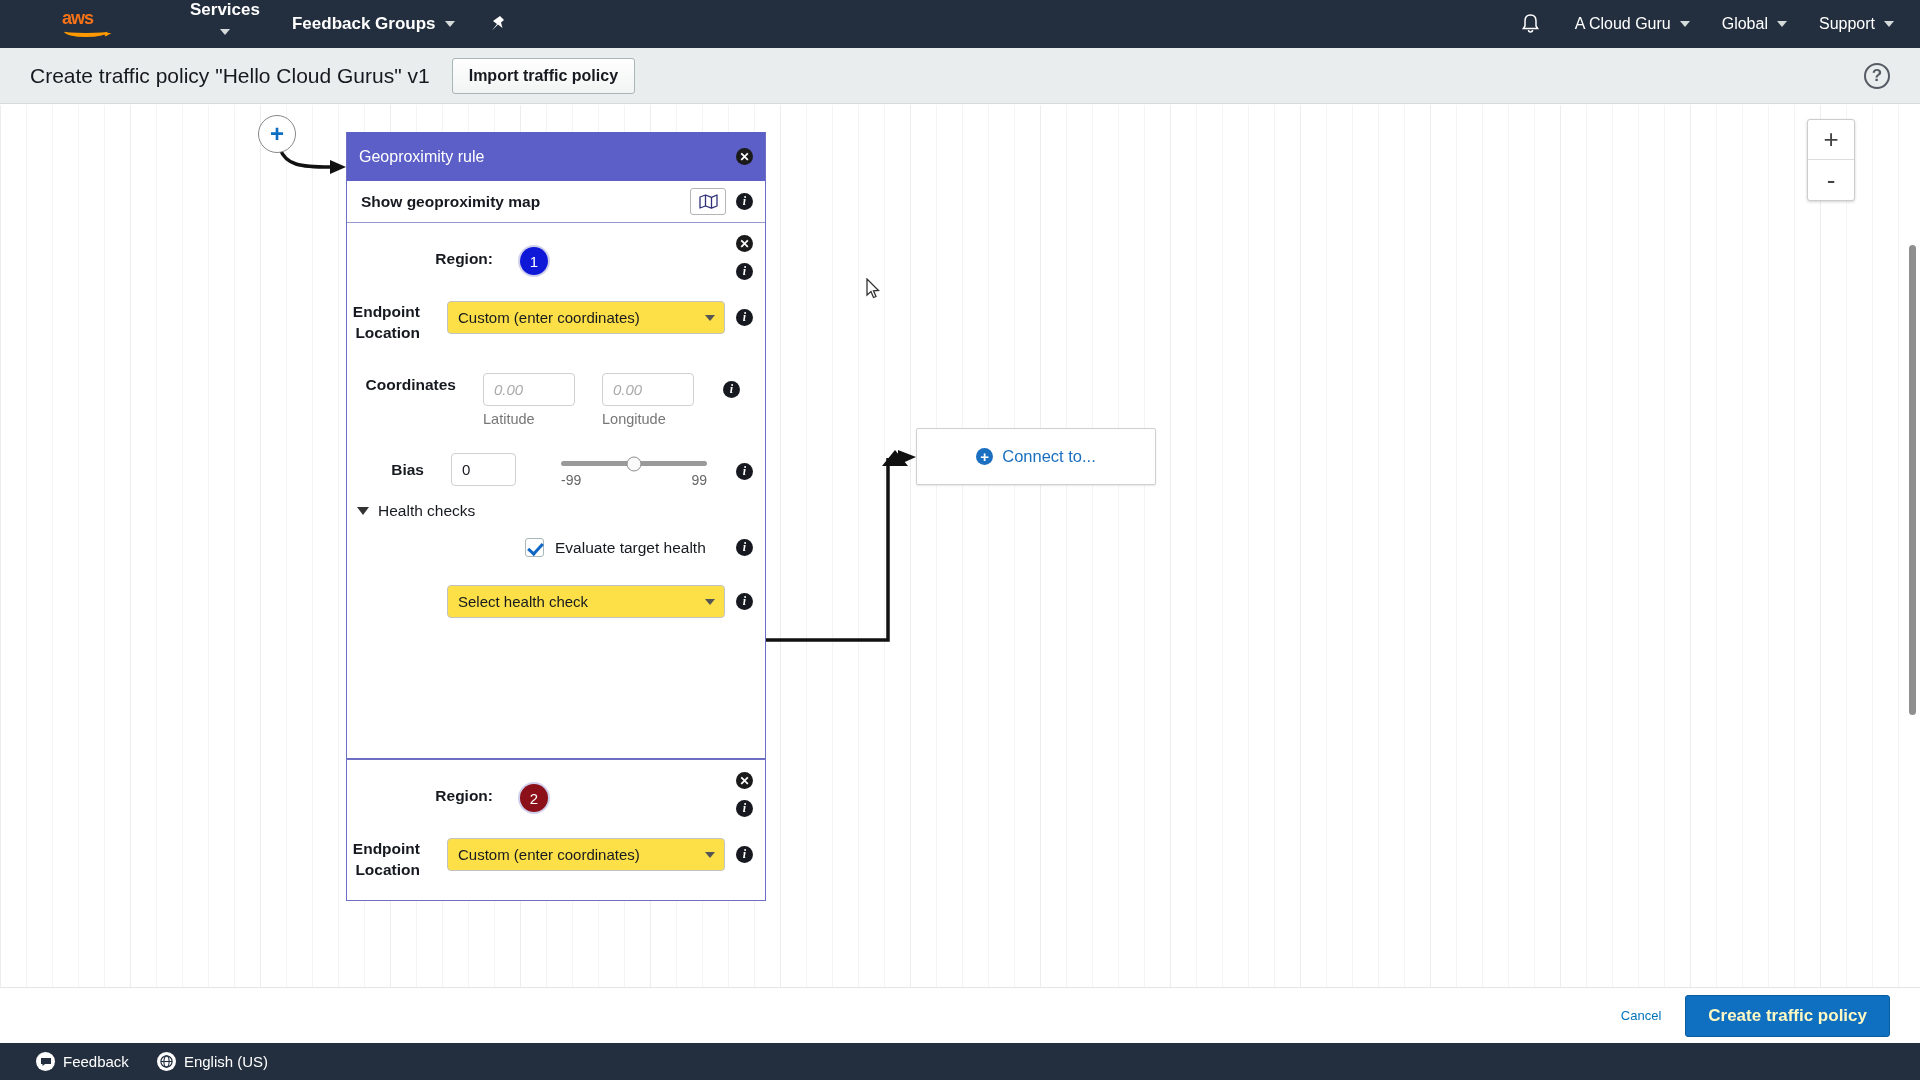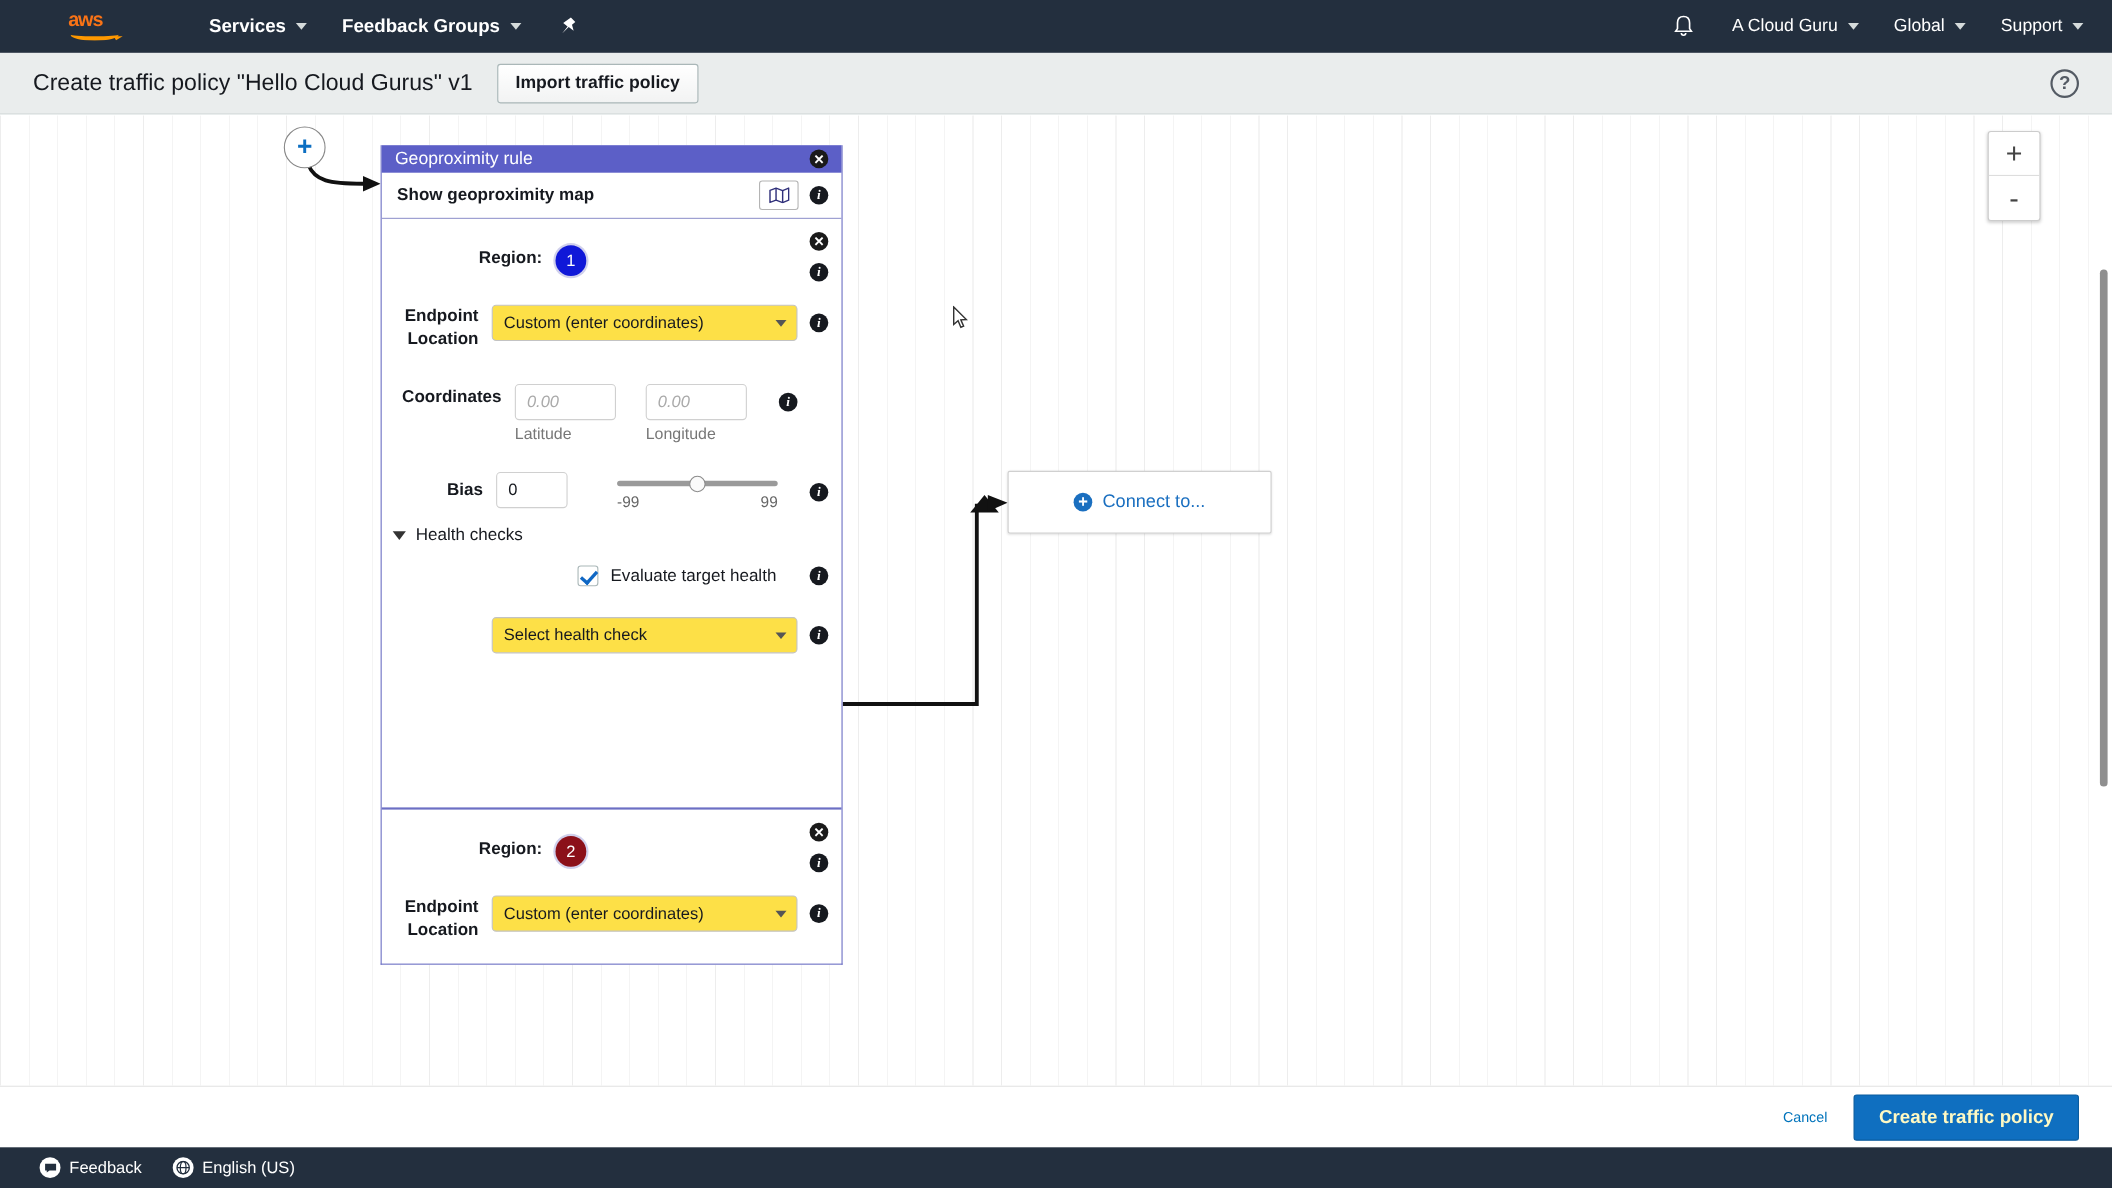--- a/index.html
+++ b/index.html
@@ -26,21 +26,21 @@
   }
   .aws-logo .smile:after {
     content: ""; position: absolute; right: -3px; bottom: -2px;
     border-left: 7px solid #ff9900; border-top: 4px solid transparent;
     transform: rotate(-30deg);
   }
   .nav-item {
     color: #fff; font-size: 17px; font-weight: 700; padding: 0 16px;
     height: 48px; display: flex; align-items: center; gap: 9px; cursor: pointer;
   }
-  .nav-item.first { margin-left: 60px; }
+  .nav-item.first { margin-left: 60px; flex-direction: column; }
   .caret-down {
     width: 0; height: 0; border-left: 5px solid transparent;
     border-right: 5px solid transparent; border-top: 6px solid #d5dbdb;
   }
   .nav-pin { padding: 0 18px; height: 48px; display: flex; align-items: center; cursor: pointer; }
   .nav-right { margin-left: auto; display: flex; align-items: center; }
   .nav-right .nav-item { font-weight: 400; font-size: 16px; justify-content: flex-end; }
   .bell { padding: 0 18px; cursor: pointer; display: flex; align-items: center; }
 
   
@@ -99,21 +99,21 @@
     display: flex; align-items: center; justify-content: center;
     color: #0d6fc2; font-size: 24px; font-weight: 700; cursor: pointer; z-index: 12;
   }
 
   
   .rule-panel {
     position: absolute; left: 346px; top: 27px; width: 420px;
     background: #fff; border: 1px solid #6c6fc4; border-top: none; z-index: 10;
   }
   .panel-title {
-    background: #5c5fc7; color: #fff; height: 25px; display: flex;
+    background: #5c5fc7; color: #fff; height: 49px; display: flex;
     align-items: center; padding: 0 12px; font-size: 16px;
   }
   .panel-title .x-btn { margin-left: auto; }
 
   .x-btn {
     width: 17px; height: 17px; border-radius: 50%; background: #1a1a1a;
     color: #fff; font-size: 12px; font-weight: 700; line-height: 1;
     display: flex; align-items: center; justify-content: center; cursor: pointer;
     flex: none;
   }
@@ -136,21 +136,21 @@
     align-items: center; justify-content: center; cursor: pointer;
   }
 
   .region-block { padding: 16px 0 0 0; position: relative; }
   .region-block + .region-block { border-top: 2px solid #6c6fc4; }
   .block-icons {
     position: absolute; right: 12px; top: 12px;
     display: flex; flex-direction: column; gap: 11px; align-items: center;
   }
 
-  .row { display: flex; align-items: flex-start; padding: 0 12px 0 0; }
+  .row { display: flex; align-items: flex-start; padding: 0 12px 0 0; gap: 15px; }
   .row .lbl-col {
     width: 290px; text-align: right; padding-right: 12px;
     font-size: 15.5px; font-weight: 700; color: #16191f; line-height: 24px;
   }
   .row .ctl-col { flex: 1; display: flex; align-items: flex-start; gap: 11px; }
 
   .region-row { padding-top: 8px; padding-bottom: 26px; }
   .badge {
     width: 28px; height: 28px; border-radius: 50%; color: #fff;
     font-size: 15px; display: flex; align-items: center; justify-content: center;

